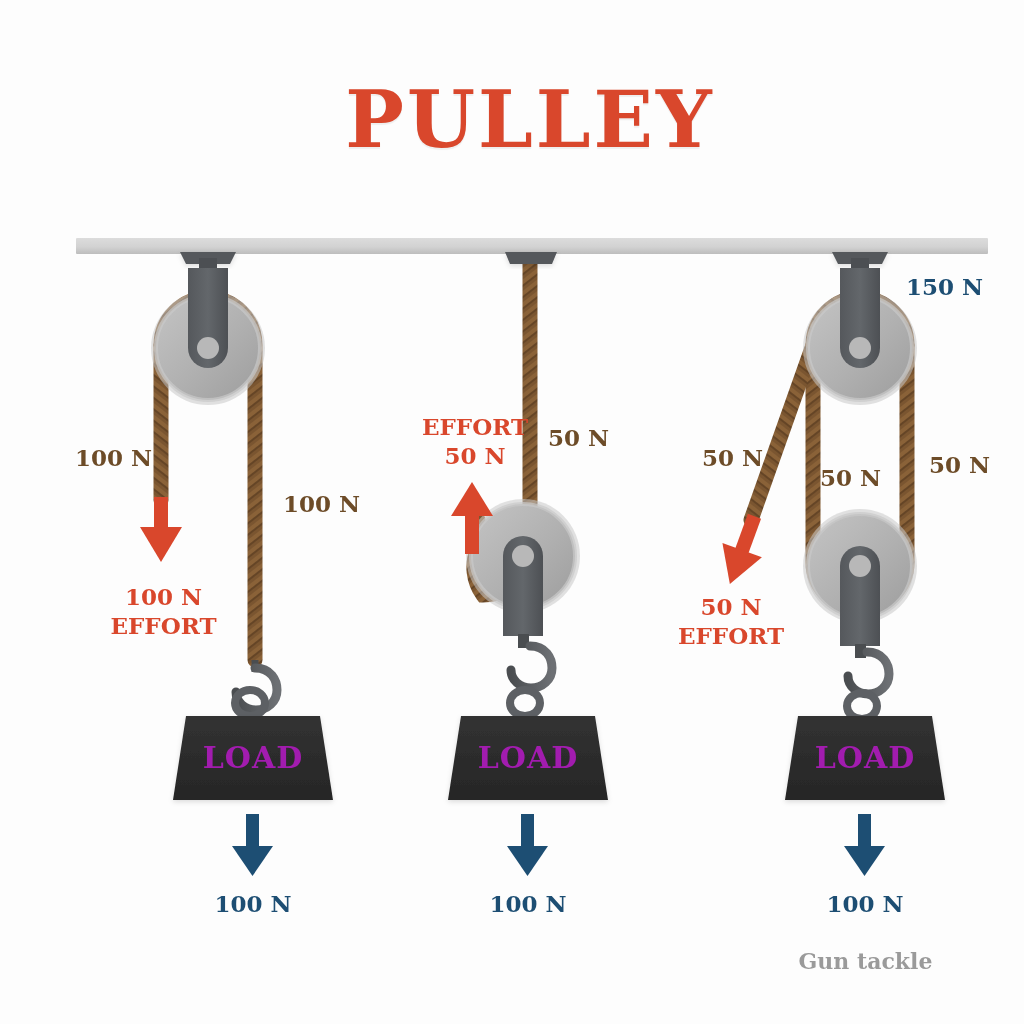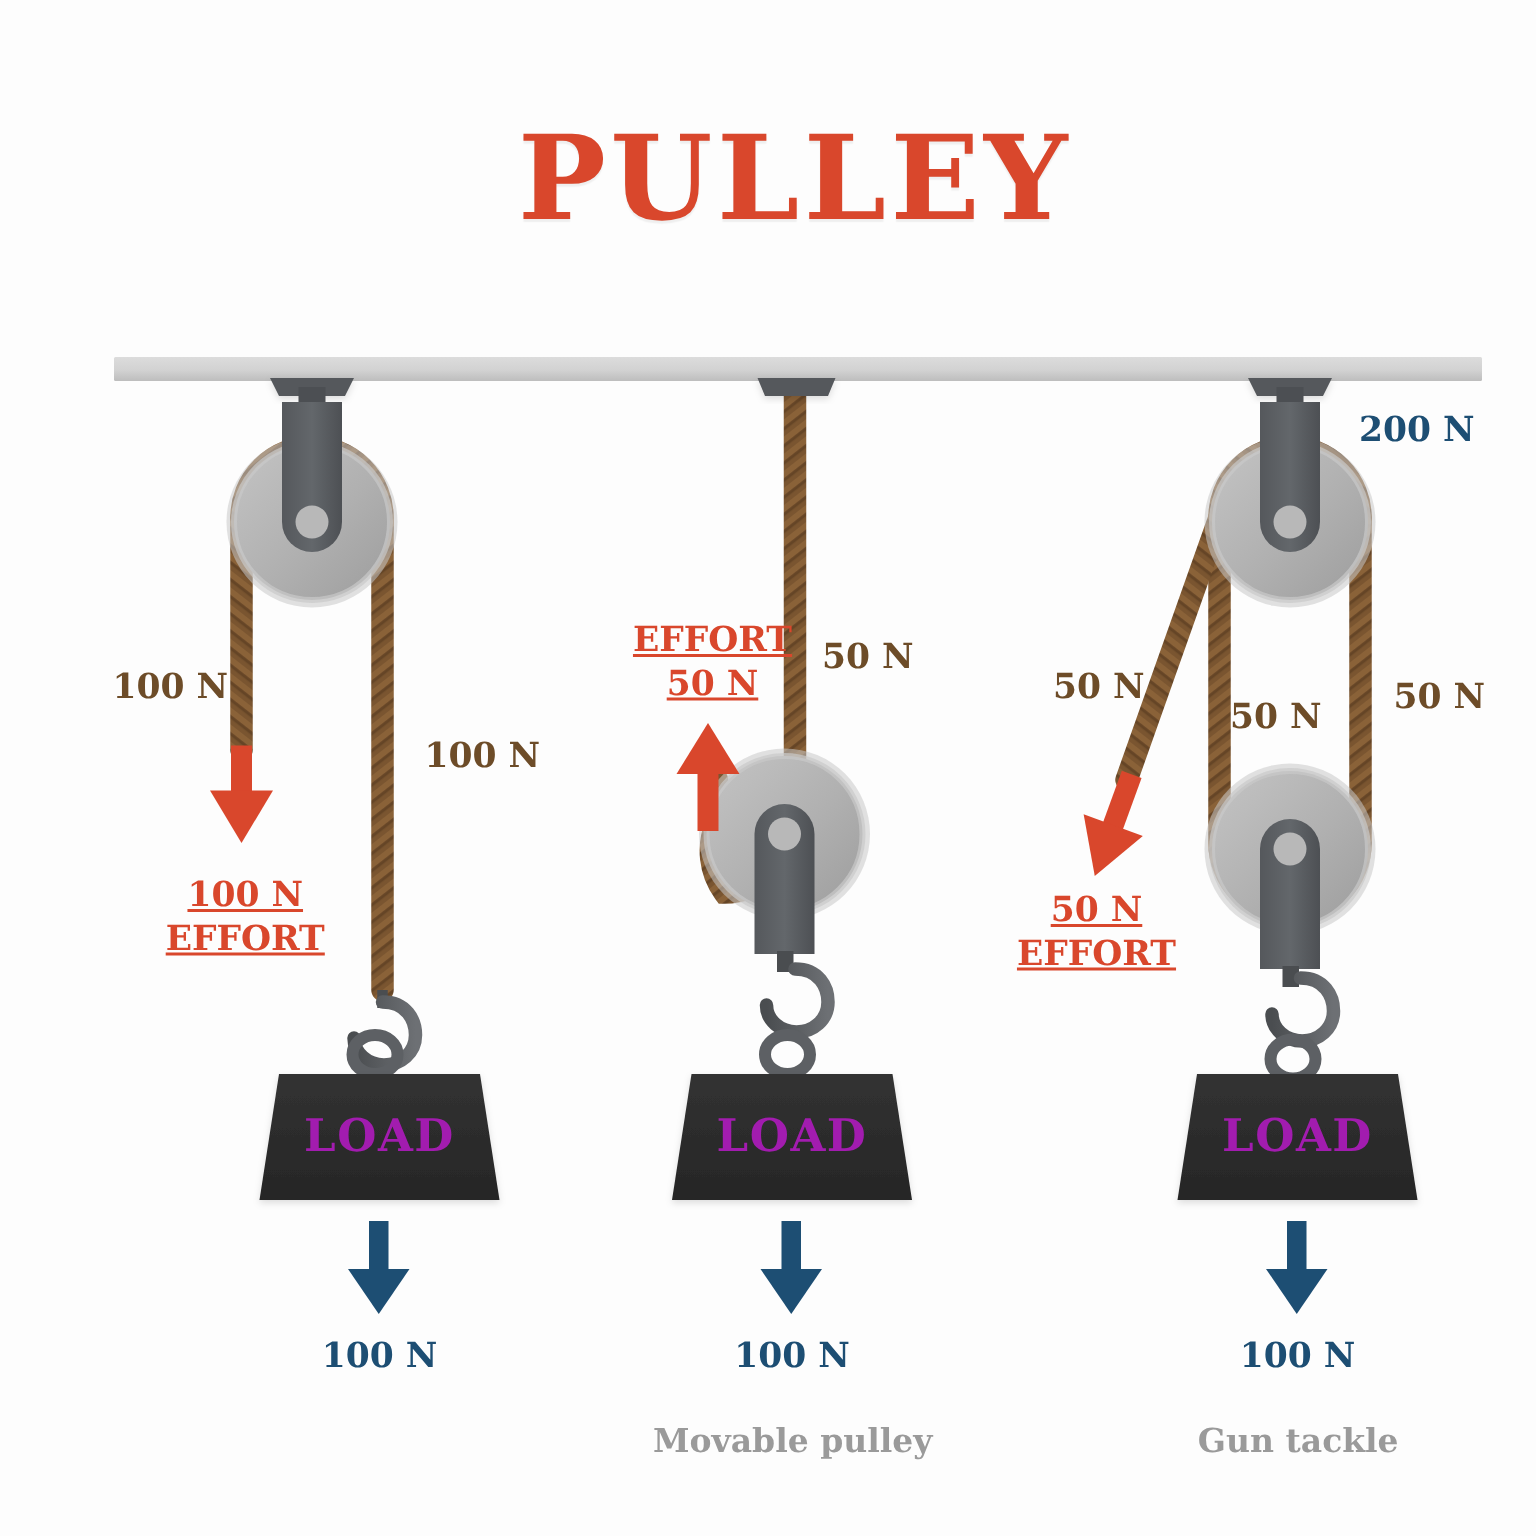--- a/index.html
+++ b/index.html
@@ -30,21 +30,21 @@
     border-radius:1px;
   }
   .label{
     position:absolute;
     font-family:"DejaVu Serif", serif;
     font-weight:bold;
     white-space:nowrap;
     line-height:1.18;
   }
   .lbl-brown{color:#6d4c28;font-size:23px;}
-  .lbl-red{color:#d9472c;font-size:23px;text-align:center;text-decoration:underline;}
+  .lbl-red{color:#d9472c;font-size:23px;text-align:center;}
   .lbl-blue{color:#1d4e73;font-size:23px;}
   .lbl-load{
     color:#a21caf;font-size:30px;letter-spacing:1px;
   }
   .caption{
     position:absolute;
     font-family:"DejaVu Serif", serif;
     font-weight:bold;
     font-size:22px;
     color:#9a9a9a;
@@ -212,23 +212,22 @@
   <div class="label lbl-red" style="left:88px;top:583px;width:115px;">100 N</div>
   <div class="label lbl-red" style="left:88px;top:612px;width:115px;">EFFORT</div>
   <div class="label lbl-load" style="left:155px;top:740px;width:160px;text-align:center;">LOAD</div>
   <div class="label lbl-blue" style="left:155px;top:890px;width:160px;text-align:center;">100 N</div>
 
   <div class="label lbl-red" style="left:402px;top:413px;width:110px;">EFFORT</div>
   <div class="label lbl-red" style="left:402px;top:442px;width:110px;">50 N</div>
   <div class="label lbl-brown" style="left:530px;top:424px;">50 N</div>
   <div class="label lbl-load" style="left:430px;top:740px;width:160px;text-align:center;">LOAD</div>
   <div class="label lbl-blue" style="left:430px;top:890px;width:160px;text-align:center;">100 N</div>
-  <div class="caption" style="left:393px;top:948px;width:235px;text-align:center;">Movable pulley</div>
-
-  <div class="label lbl-blue" style="left:888px;top:273px;">200 N</div>
+
+  <div class="label lbl-blue" style="left:888px;top:273px;">150 N</div>
   <div class="label lbl-brown" style="left:684px;top:444px;">50 N</div>
   <div class="label lbl-brown" style="left:802px;top:464px;">50 N</div>
   <div class="label lbl-brown" style="left:911px;top:451px;">50 N</div>
   <div class="label lbl-red" style="left:658px;top:593px;width:110px;">50 N</div>
   <div class="label lbl-red" style="left:658px;top:622px;width:110px;">EFFORT</div>
   <div class="label lbl-load" style="left:767px;top:740px;width:160px;text-align:center;">LOAD</div>
   <div class="label lbl-blue" style="left:767px;top:890px;width:160px;text-align:center;">100 N</div>
   <div class="caption" style="left:730px;top:948px;width:235px;text-align:center;">Gun tackle</div>
 
 </div>

